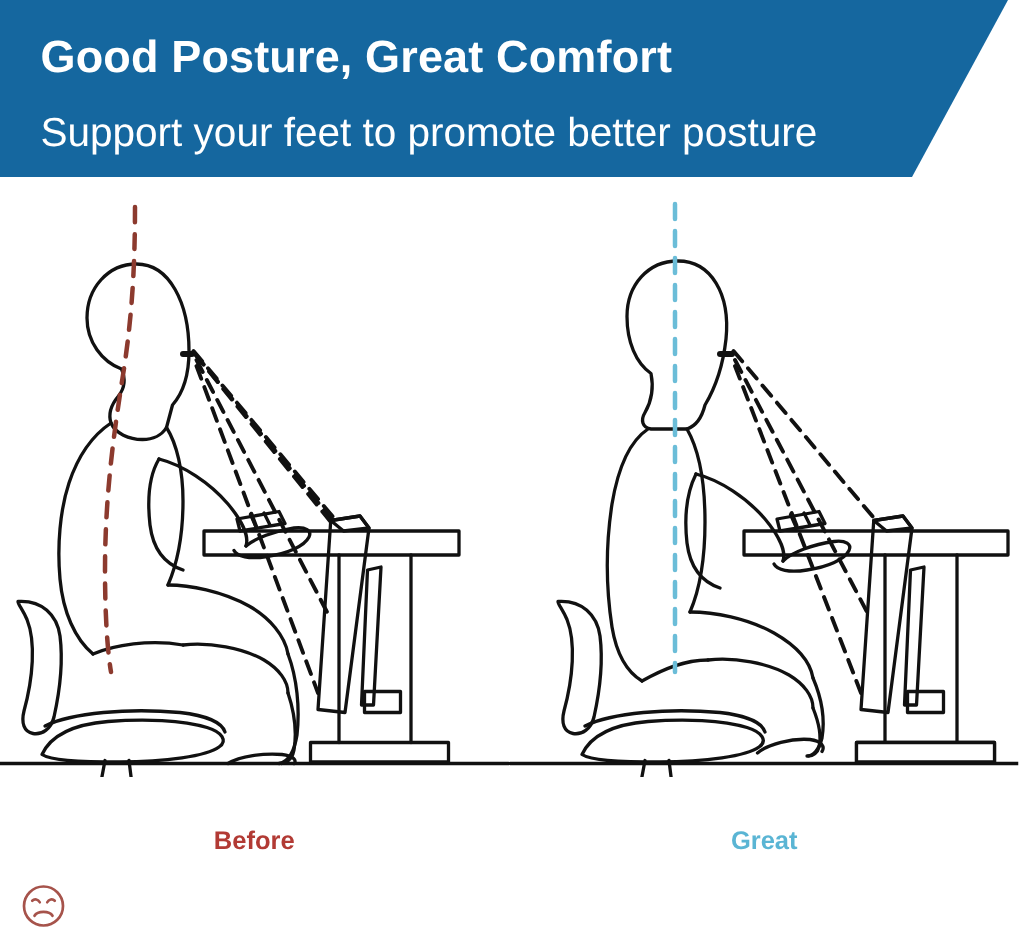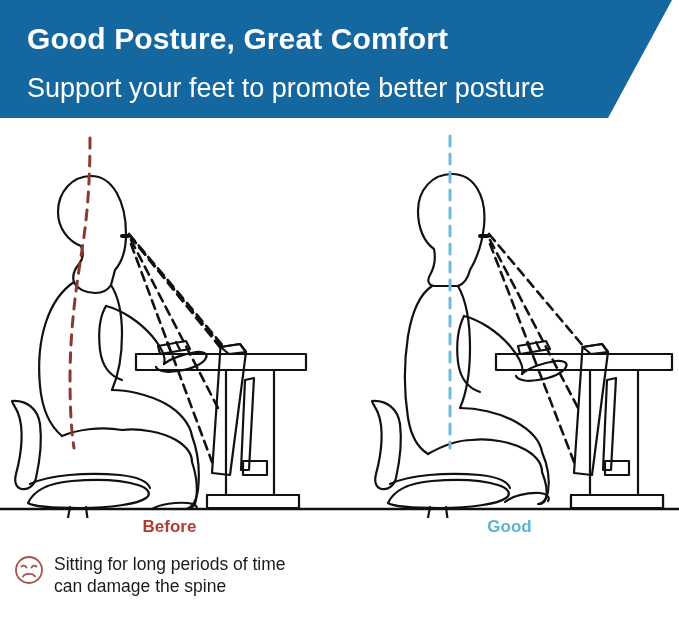--- a/index.html
+++ b/index.html
@@ -82,20 +82,21 @@
     height: 113px;
   }
   #col-before { left: 0; }
   #col-after  { left: 340px; }
 
   .caption-heading {
     text-align: center;
     font-size: 17px;
     font-weight: bold;
     line-height: 1;
+    margin-top: 34px;
   }
   #heading-before { color: #b23a34; }
   #heading-after  { color: #5ab5d4; }
 
   .caption-row {
     display: flex;
     align-items: flex-start;
     margin-top: 18px;
     padding-left: 14px;
   }
@@ -340,23 +341,21 @@
       <div class="caption-heading" id="heading-before">Before</div>
       <div class="caption-row">
         <span class="face-icon">
           <svg width="30" height="30" viewBox="0 0 30 30" xmlns="http://www.w3.org/2000/svg">
             <circle cx="15" cy="15" r="13" fill="none" stroke="#a6534b" stroke-width="1.8"></circle>
             <path d="M7.5,11.5 C9,10 11.5,10.5 12.5,12.5" fill="none" stroke="#a6534b" stroke-width="1.8" stroke-linecap="round"></path>
             <path d="M22.5,11.5 C21,10 18.5,10.5 17.5,12.5" fill="none" stroke="#a6534b" stroke-width="1.8" stroke-linecap="round"></path>
             <path d="M9,21.5 C11,18 19,18 21,21.5" fill="none" stroke="#a6534b" stroke-width="1.8" stroke-linecap="round"></path>
           </svg>
         </span>
-        <span class="caption-text">Sitting for long periods of time
-can damage the spine</span>
       </div>
     </div>
 
     <div class="caption-col" id="col-after">
-      <div class="caption-heading" id="heading-after">Good</div>
+      <div class="caption-heading" id="heading-after">Great</div>
     </div>
 
   </div>
 </div>
 
 </body></html>

